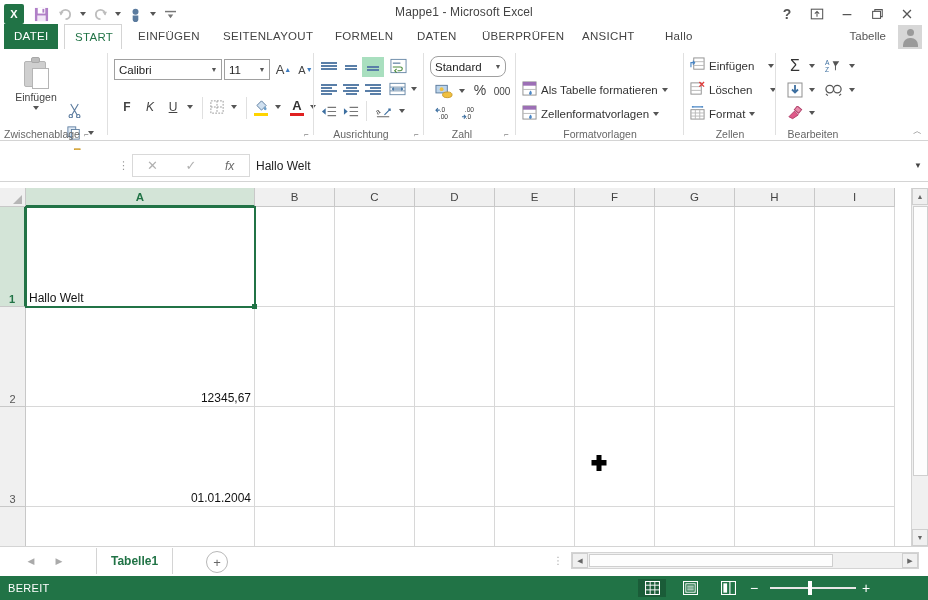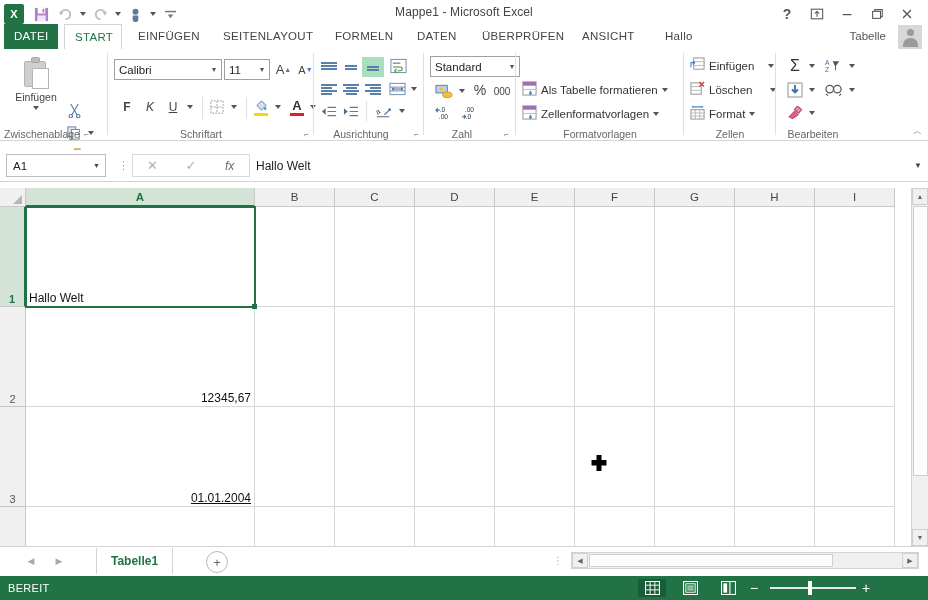--- a/index.html
+++ b/index.html
@@ -391,21 +391,20 @@
       <div class="smallbtn" style="left:164px;top:48px;width:12px;height:20px;">
           <span class="caret2"></span>
         </div>
       <div class="smallbtn" style="left:178px;top:46px;width:22px;height:24px;flex-direction:column;font-size:13px;font-weight:bold;color:#333;">
         <span>A</span>
         <div style="width:14px;height:3px;background:#e02020;margin-top:0px;"></div>
       </div>
       <div class="smallbtn" style="left:199px;top:48px;width:12px;height:20px;">
           <span class="caret2"></span>
         </div>
-      <div class="glabel" style="left:-10px;">Schriftart</div>
       <div class="dlg" style="left:196px;bottom:2px;">⌐</div>
       <div class="gsep" style="left:205px;"></div>
     </div>
 
     <div class="rgroup" style="left:314px;width:110px;">
       <div class="smallbtn" style="left:4px;top:8px;width:22px;height:20px;">
         <div class="alg">
           <i style="left:0;top:1px;width:16px"></i>
             <i style="left:0;top:4px;width:16px"></i>
             <i style="left:0;top:7px;width:16px"></i>
@@ -488,21 +487,21 @@
       </div>
       <div class="smallbtn" style="left:82px;top:52px;width:12px;height:20px;">
           <span class="caret2"></span>
         </div>
       <div class="glabel" style="left:-8px;">Ausrichtung</div>
       <div class="dlg" style="left:100px;bottom:2px;">⌐</div>
       <div class="gsep" style="left:109px;"></div>
     </div>
 
     <div class="rgroup" style="left:424px;width:92px;">
-      <div class="combo" style="left:6px;top:7px;width:90px;height:21px;">
+      <div class="combo" style="left:6px;top:7px;width:76px;height:21px;border-radius:8px;">
         <span class="cv">Standard</span>
         <span class="cbtn">▼</span>
       </div>
       <div class="smallbtn" style="left:8px;top:32px;width:24px;height:20px;">
         <svg width="18" height="15" viewBox="0 0 19 15">
             <rect x="1" y="1" width="12" height="8" fill="#bcd4ea" stroke="#5b7b9e"></rect>
             <circle cx="7" cy="5" r="2" fill="#f0c040"></circle>
             <ellipse cx="13" cy="11" rx="5" ry="3" fill="#f0c040" stroke="#c99a2e"></ellipse>
           </svg>
       </div>
@@ -646,24 +645,20 @@
       <div class="smallbtn" style="left:30px;top:54px;width:12px;height:20px;">
           <span class="caret2"></span>
         </div>
       <div class="glabel" style="left:-18px;">Bearbeiten</div>
     </div>
 
     <div style="position:absolute;right:6px;bottom:2px;font-size:9px;color:#777;">︿</div>
   </div>
 
   <div class="formulabar">
-    <div class="namebox">
-      <span>A1</span>
-      <span class="nb-caret">▼</span>
-    </div>
     <div class="fb-dots">⋮</div>
     <div class="fb-btns">
       <span>✕</span>
       <span>✓</span>
       <span style="font-style:italic;font-size:12px;color:#6a6a6a;">fx</span>
     </div>
     <div class="fb-input">Hallo Welt</div>
     <div class="fb-exp">▼</div>
   </div>
 
@@ -698,21 +693,21 @@
     <div class="cell num" style="left:26px;top:125px;width:229px;height:100px;">12345,67</div>
     <div class="cell" style="left:255px;top:125px;width:80px;height:100px;"></div>
     <div class="cell" style="left:335px;top:125px;width:80px;height:100px;"></div>
     <div class="cell" style="left:415px;top:125px;width:80px;height:100px;"></div>
     <div class="cell" style="left:495px;top:125px;width:80px;height:100px;"></div>
     <div class="cell" style="left:575px;top:125px;width:80px;height:100px;"></div>
     <div class="cell" style="left:655px;top:125px;width:80px;height:100px;"></div>
     <div class="cell" style="left:735px;top:125px;width:80px;height:100px;"></div>
     <div class="cell" style="left:815px;top:125px;width:80px;height:100px;"></div>
 
-    <div class="cell num" style="left:26px;top:225px;width:229px;height:100px;text-decoration:underline;">01.01.2004</div>
+    <div class="cell num" style="left:26px;top:225px;width:229px;height:100px;">01.01.2004</div>
     <div class="cell" style="left:255px;top:225px;width:80px;height:100px;"></div>
     <div class="cell" style="left:335px;top:225px;width:80px;height:100px;"></div>
     <div class="cell" style="left:415px;top:225px;width:80px;height:100px;"></div>
     <div class="cell" style="left:495px;top:225px;width:80px;height:100px;"></div>
     <div class="cell" style="left:575px;top:225px;width:80px;height:100px;"></div>
     <div class="cell" style="left:655px;top:225px;width:80px;height:100px;"></div>
     <div class="cell" style="left:735px;top:225px;width:80px;height:100px;"></div>
     <div class="cell" style="left:815px;top:225px;width:80px;height:100px;"></div>
 
     <div class="cell" style="left:26px;top:325px;width:229px;height:39px;border-bottom:none;"></div>

